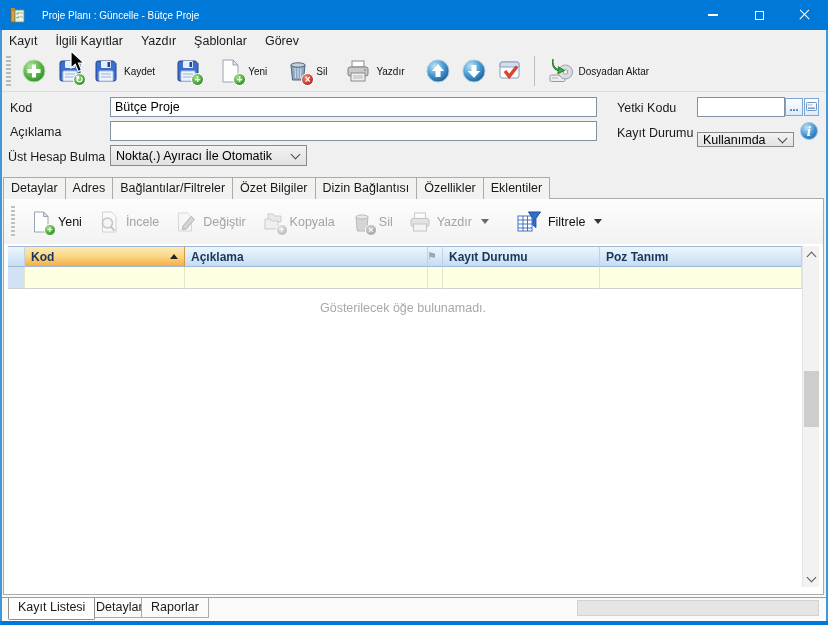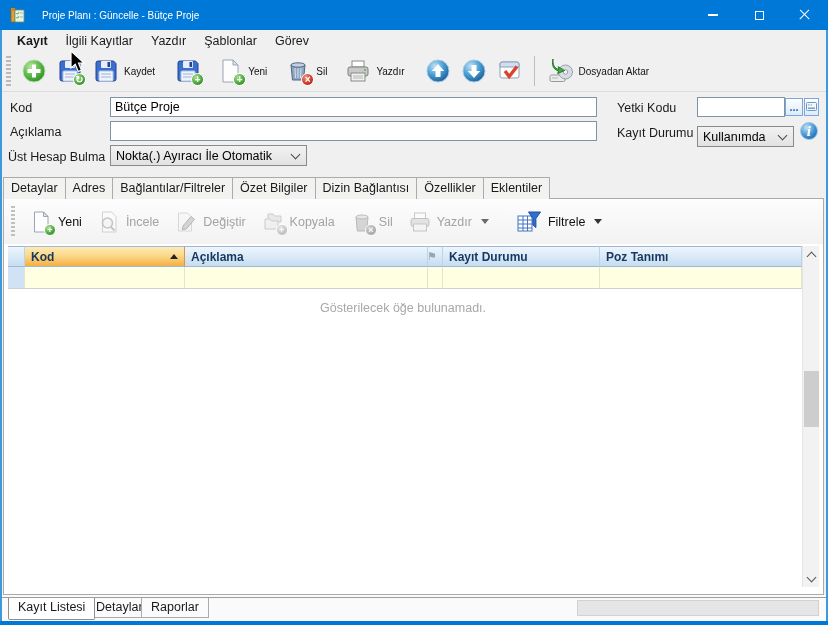--- a/index.html
+++ b/index.html
@@ -20,21 +20,21 @@
   .wincontrols { position:absolute; right:0; top:0; height:30px; display:flex; }
   .wc { width:46px; height:30px; display:flex; align-items:center; justify-content:center; position:relative; }
   .glyph-min { width:10px; height:1.5px; background:#fff; display:block; }
   .glyph-max { width:9px; height:9px; border:1.3px solid #fff; display:block; }
   .xbar { position:absolute; width:13px; height:1.4px; background:#fff; left:16px; top:14px; }
   .xbar.a { transform:rotate(45deg); } .xbar.b { transform:rotate(-45deg); }
 
   
   .menubar { position:absolute; left:0; top:30px; width:828px; height:21px; background:#f0f0f0; display:flex; align-items:center; }
   .menu-item { font-size:12.5px; color:#1a1a1a; padding:2px 9px; white-space:nowrap; }
-  .menu-item:first-child { margin-left:8px;font-weight:bold; }
+  .menu-item:first-child { margin-left:0; }
 
   
   .toolbar { position:absolute; left:0; top:51px; width:828px; height:41px; background:#f0f0f0; border-bottom:1px solid #dcdcdc; display:flex; align-items:center; }
   .grip { width:5px; height:30px; margin:0 5px 0 6px;
     background-image:repeating-linear-gradient(180deg,#b9b9b9 0 2px,transparent 2px 4px);
     background-size:2px 100%; background-repeat:repeat-x; }
   .tbtn { border:none; background:transparent; display:flex; align-items:center; gap:5px; padding:2px 5px; font-family:inherit; }
   .tbtn .lbl { font-size:10px; color:#111; white-space:nowrap; }
   .icw { position:relative; width:26px; height:26px; display:inline-block; }
   .icw svg { display:block; }
@@ -327,21 +327,21 @@
   <button class="sqbtn" style="left:804px;top:98px;width:15px;height:18px">
     <svg width="11" height="9" viewBox="0 0 11 9">
       <rect x="0.5" y="0.5" width="10" height="8" rx="1" fill="#f3f8fd" stroke="#6f97c2"></rect>
       <rect x="2" y="5.5" width="7" height="1.4" fill="#6f97c2"></rect>
       <rect x="2" y="2.2" width="1.6" height="1.4" fill="#9cb8d6"></rect>
       <rect x="4.6" y="2.2" width="1.6" height="1.4" fill="#9cb8d6"></rect>
     </svg>
   </button>
 
   <span class="flabel" style="left:617px;top:126px">Kayıt Durumu</span>
-  <div class="combo" style="left:697px;top:126px;width:97px;height:21px">
+  <div class="combo" style="left:697px;top:132px;width:97px;height:15px">
     <span class="ctext">Kullanımda</span>
     <span class="chev"></span>
   </div>
   <span class="info-ic" style="left:800px;top:122px">i</span>
 
   <div class="tabstrip">
     <span class="tab">Detaylar</span>
     <span class="tab">Adres</span>
     <span class="tab">Bağlantılar/Filtreler</span>
     <span class="tab">Özet Bilgiler</span>

